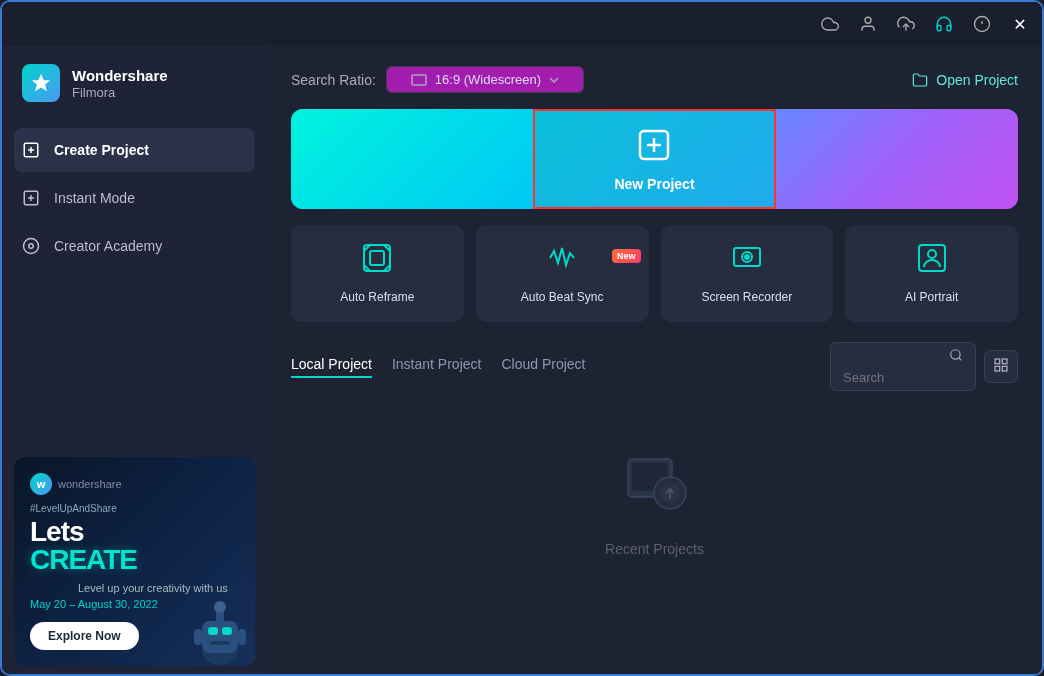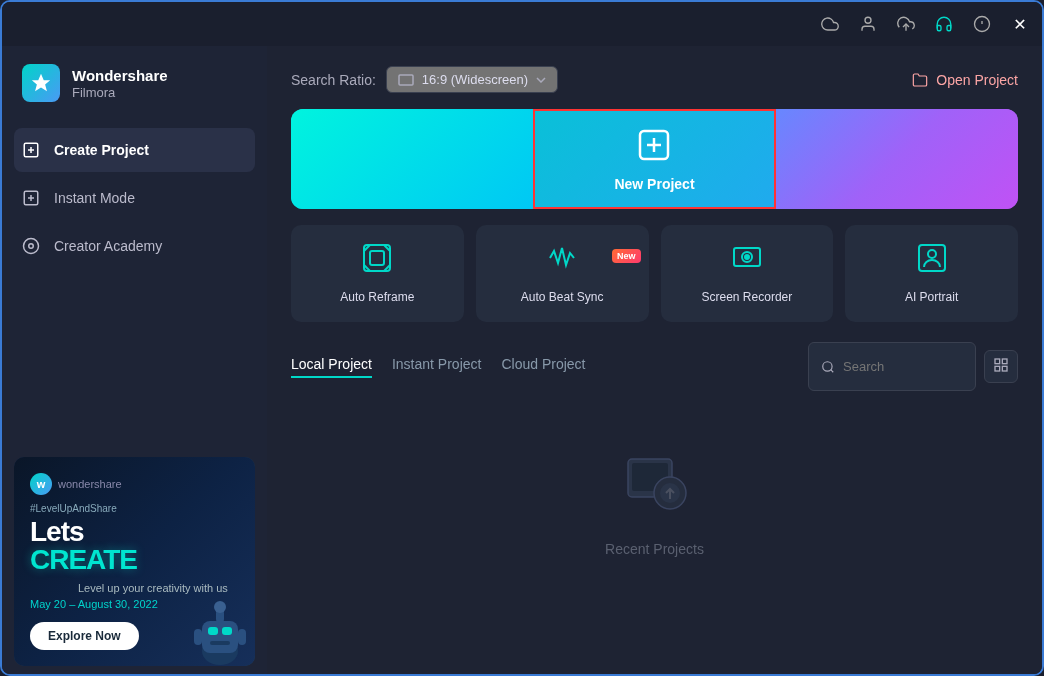--- a/index.html
+++ b/index.html
@@ -226,35 +226,35 @@
       margin-bottom: 16px;
     }
     .aspect-label {
       font-size: 14px;
       color: #aab;
     }
     .aspect-select {
       display: flex;
       align-items: center;
       gap: 8px;
-      background: #737373;
+      background: #a21caf;
       border: 1px solid #3a4050;
       border-radius: 6px;
-      padding: 5px 11px;
+      padding: 5px 24px;
       cursor: pointer;
       font-size: 13px;
       color: #dde;
     }
     .open-project-btn {
       display: flex;
       align-items: center;
       gap: 8px;
       background: transparent;
       border: none;
-      color: #fca5a5;
+      color: #5eead4;
       font-size: 14px;
       cursor: pointer;
     }
 
     
     .hero-banners {
       display: grid;
       grid-template-columns: 1fr 1fr 1fr;
       gap: 0;
       height: 100px;
@@ -362,21 +362,22 @@
       color: #fff;
       border-bottom: 2px solid #00d8c8;
     }
     .search-box {
       display: flex;
       align-items: flex-end;
       gap: 8px;
       background: #252d3e;
       border: 1px solid #3a4050;
       border-radius: 6px;
-      padding: 16px 12px;
+      padding: 5px 12px;
+      flex-direction: column;
     }
     .search-input {
       background: transparent;
       border: none;
       color: #aab;
       font-size: 13px;
       outline: none;
       width: 120px;
     }
     .grid-view-btn {

